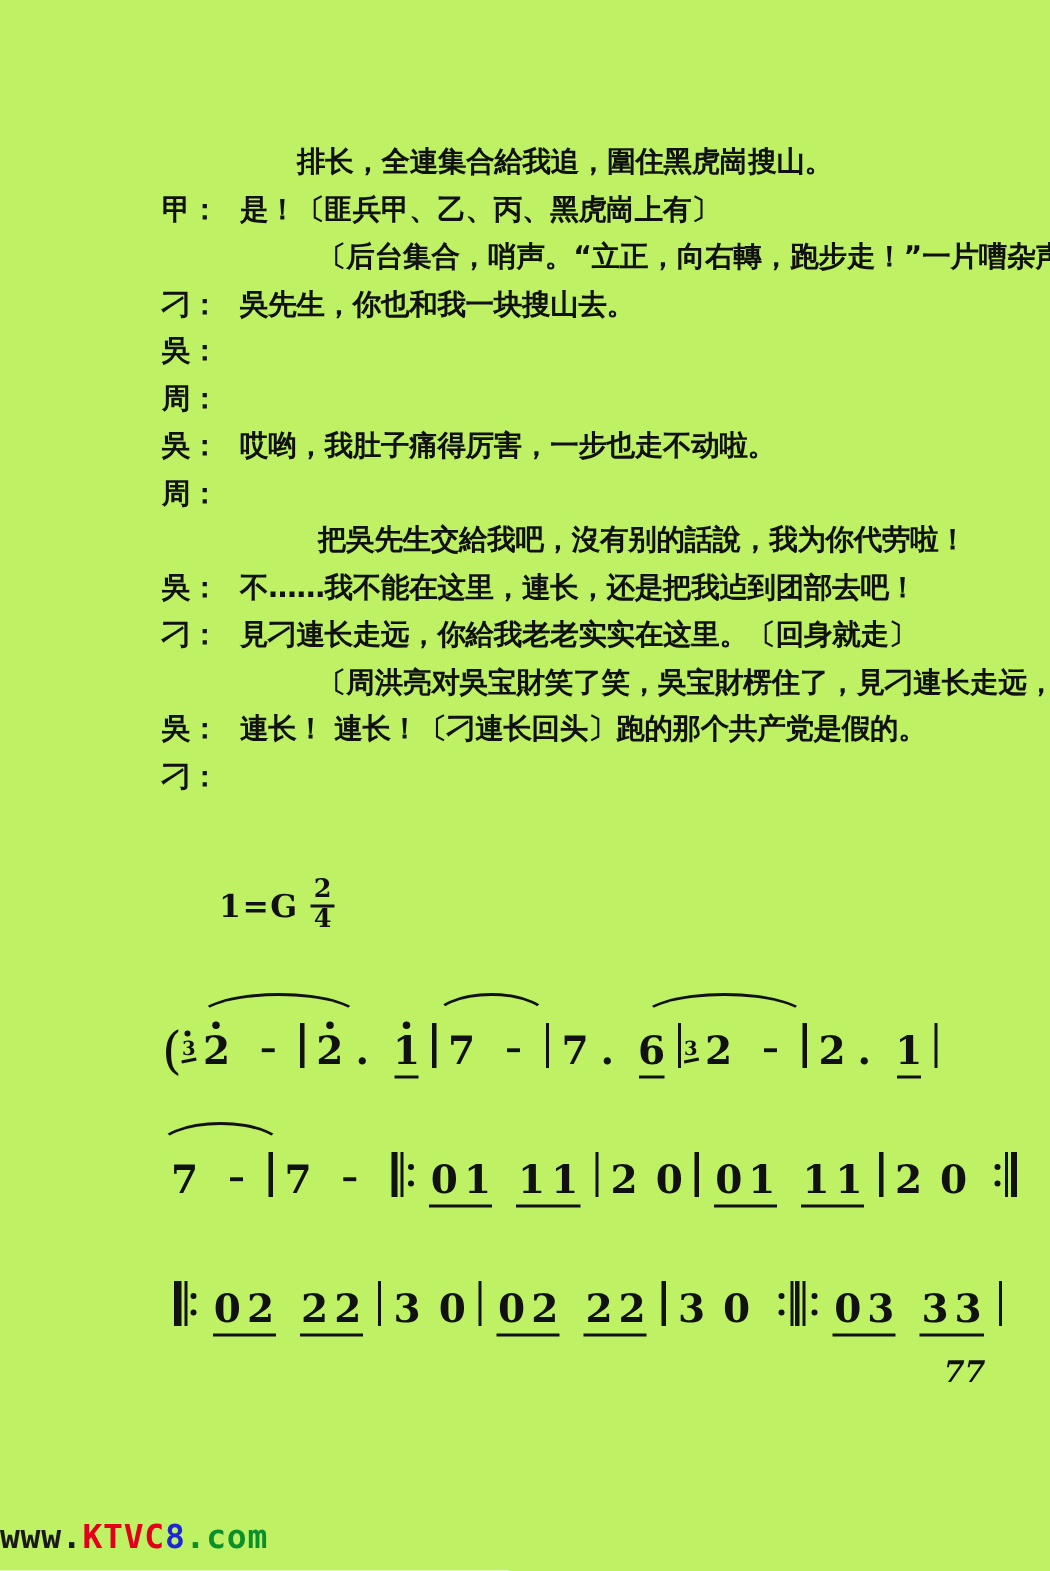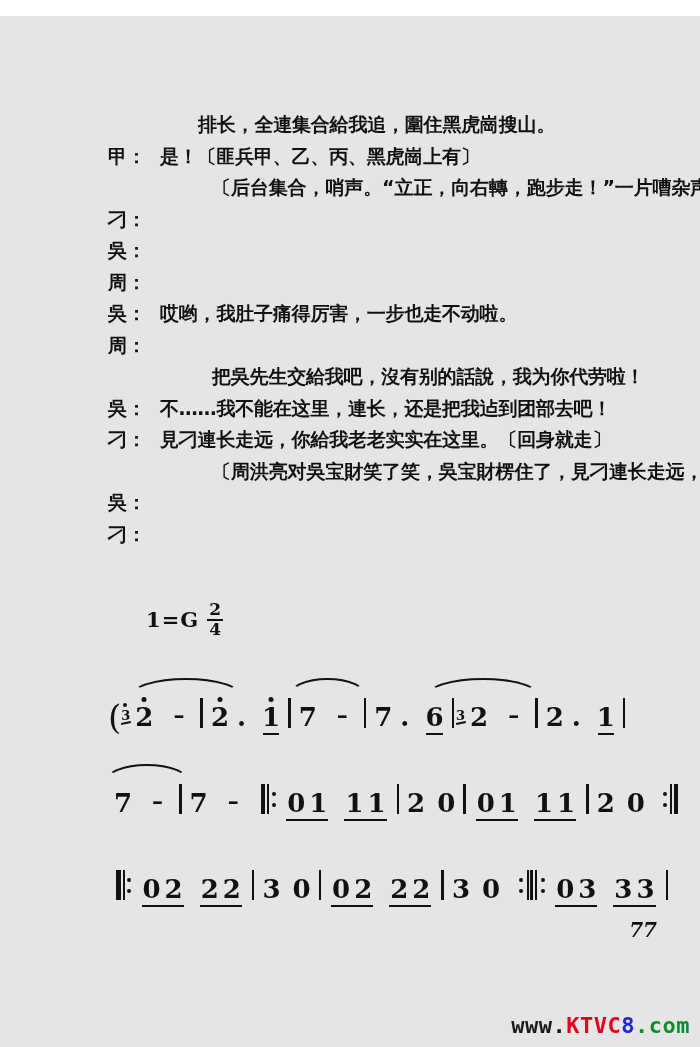--- a/index.html
+++ b/index.html
@@ -13,22 +13,21 @@
     position: relative;
     font-family: "DejaVu Sans", "Liberation Sans", sans-serif;
     color: #111111;
     overflow: hidden;
   }
 
   
   #page {
     position: absolute;
     inset: 0;
-    background: #e5e5e5;
-    margin-top: 16px;
+    background: #bef264;
   }
 
   
   #script-block {
     position: absolute;
     left: 0;
     top: 96px;
     width: 700px;
   }
   .script-line {
@@ -279,21 +278,20 @@
     font-size: 20px;
     color: #111;
   }
 
   
   #watermark {
     position: absolute;
     left: 0;
     right: 0;
     bottom: 9px;
-    text-align: right;
     padding-right: 10px;
     font-family: "DejaVu Sans Mono", "Liberation Mono", monospace;
     font-weight: bold;
     font-size: 22px;
     letter-spacing: 0.5px;
     white-space: nowrap;
   }
   #watermark span { display: inline; }
 </style>
 </head>
@@ -309,20 +307,21 @@
       <div class="script-line">
         <div class="spk">甲：</div>
         <div class="utt">是！〔匪兵甲、乙、丙、黑虎崗上有〕</div>
       </div>
       <div class="script-line stage cont">
         <div class="spk empty"></div>
         <div class="utt">〔后台集合，哨声。“立正，向右轉，跑步走！”一片嘈杂声〕</div>
       </div>
       <div class="script-line">
         <div class="spk">刁：</div>
+        <div class="utt">吳先生，你也和我一块搜山去。</div>
       </div>
       <div class="script-line">
         <div class="spk">吳：</div>
       </div>
       <div class="script-line">
         <div class="spk">周：</div>
       </div>
       <div class="script-line">
         <div class="spk">吳：</div>
         <div class="utt">哎哟，我肚子痛得厉害，一步也走不动啦。</div>
@@ -341,20 +340,21 @@
       <div class="script-line">
         <div class="spk">刁：</div>
         <div class="utt">見刁連长走远，你給我老老实实在这里。〔回身就走〕</div>
       </div>
       <div class="script-line stage cont">
         <div class="spk empty"></div>
         <div class="utt">〔周洪亮对吳宝財笑了笑，吳宝財楞住了，見刁連长走远，疾呼〕</div>
       </div>
       <div class="script-line">
         <div class="spk">吳：</div>
+        <div class="utt">連长！ 連长！〔刁連长回头〕跑的那个共产党是假的。</div>
       </div>
       <div class="script-line">
         <div class="spk">刁：</div>
       </div>
     </div>
 
   <div id="music">
 
     <div id="keysig">
       <span>1</span>

